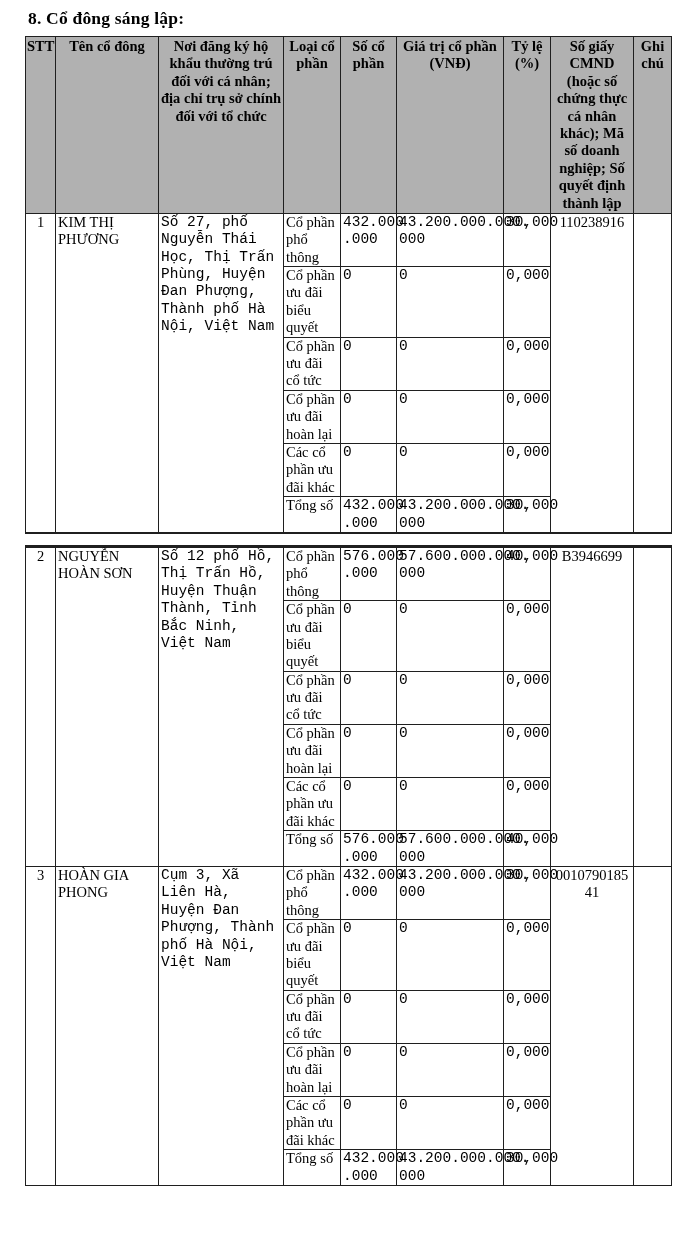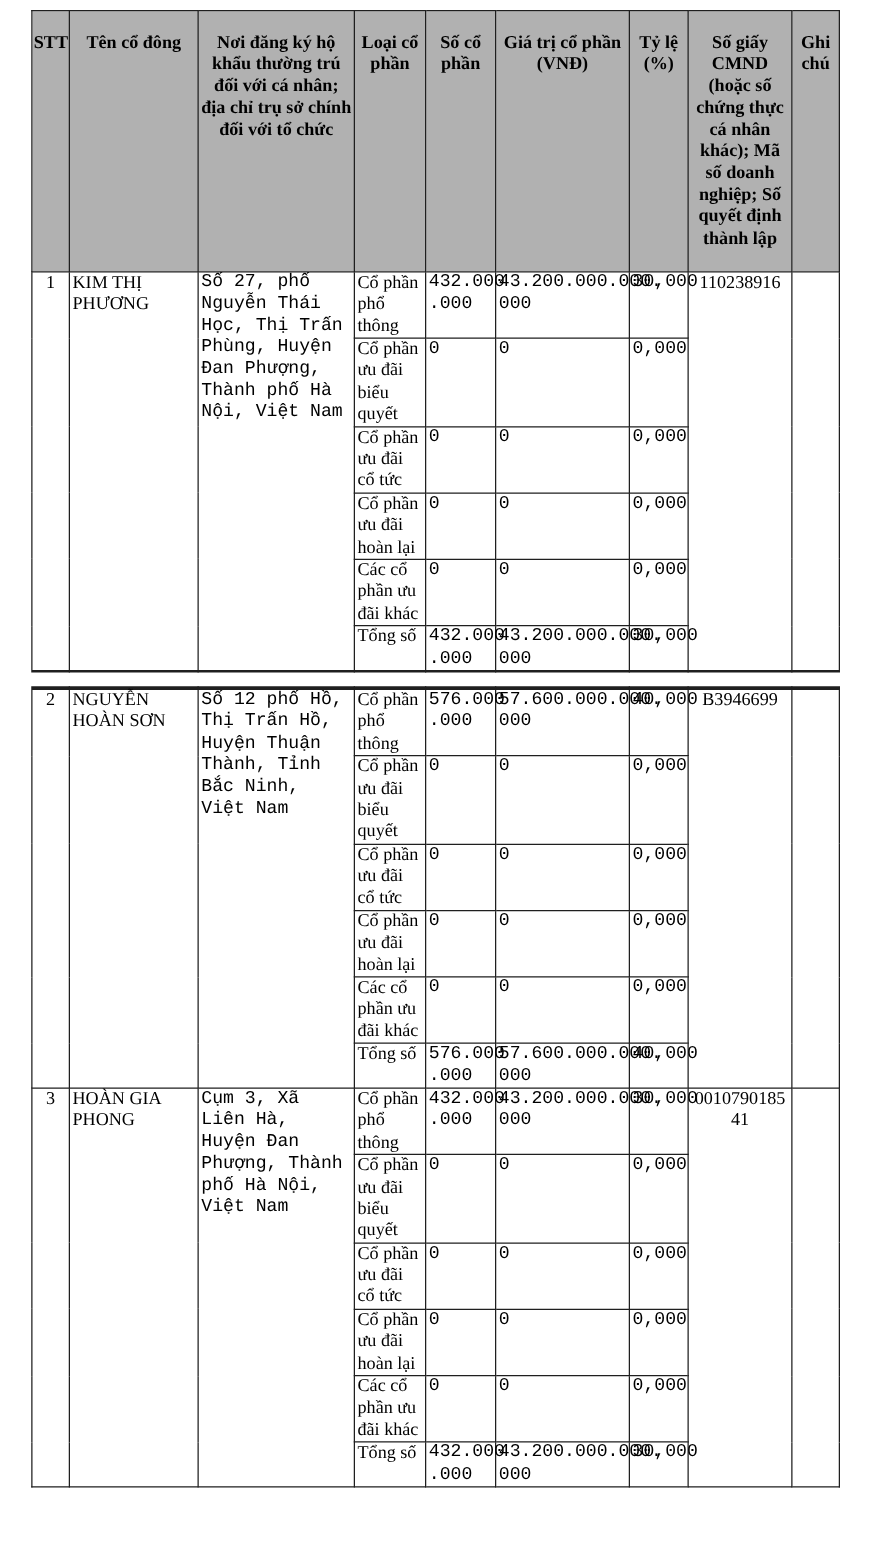--- a/index.html
+++ b/index.html
@@ -26,36 +26,37 @@
     vertical-align: top;
     font-size: 14.5px;
     line-height: 1.2;
     padding: 0 2px;
     font-weight: normal;
   }
   table.shr th {
     background: #b1b1b1;
     font-weight: bold;
     text-align: center;
-    padding: 17px 1px;
+    padding: 1px 1px;
   }
   #t2 { margin-top: 11px; border-top: 3px solid #1f1f1f; }
   #t1 { border-bottom: 2px solid #1f1f1f; }
   .c-stt  { text-align: center; }
   .c-name { padding: 0 2px 0 3px; font-family: Liberation Serif, serif; }
   .c-addr { padding: 0 12px 2px 3px; font-family: Liberation Mono, monospace; }
   .c-type { padding: 0 1px 0 2px; margin-left: 12px; }
   .c-num  { white-space: pre-line; padding: 0 2px 0 1px; font-family: Liberation Mono, monospace; }
   .c-id   { text-align: center; white-space: pre-line; border-radius: 22px; }
 </style>
 </head>
 <body>
 
 <div class="page">
 
+  <h2 class="doc-title">8. Cổ đông sáng lập:</h2>
 
   <table class="shr" id="t1">
     <colgroup>
       <col style="width:30px">
         <col style="width:103px">
         <col style="width:125px">
       <col style="width:57px">
         <col style="width:56px">
         <col style="width:107px">
       <col style="width:47px">

